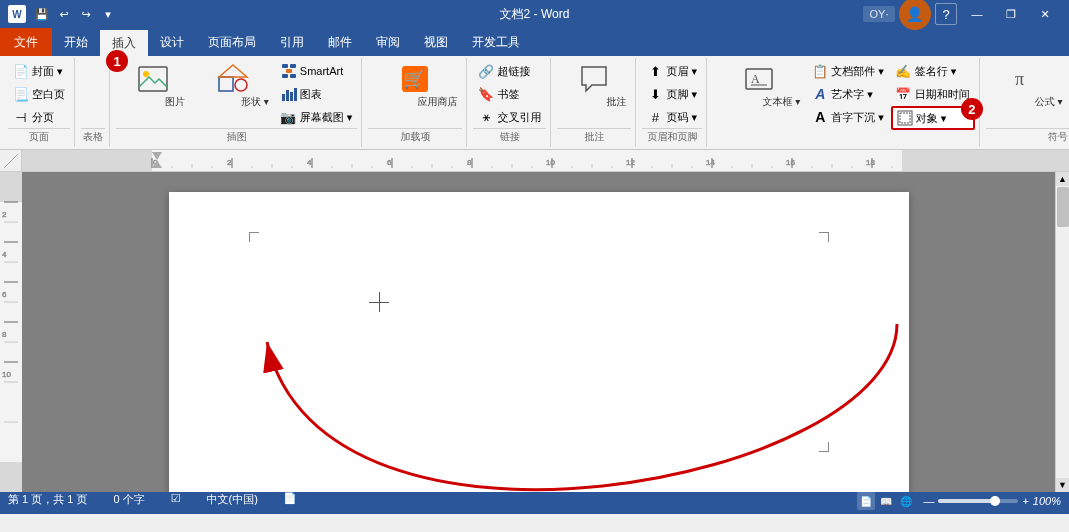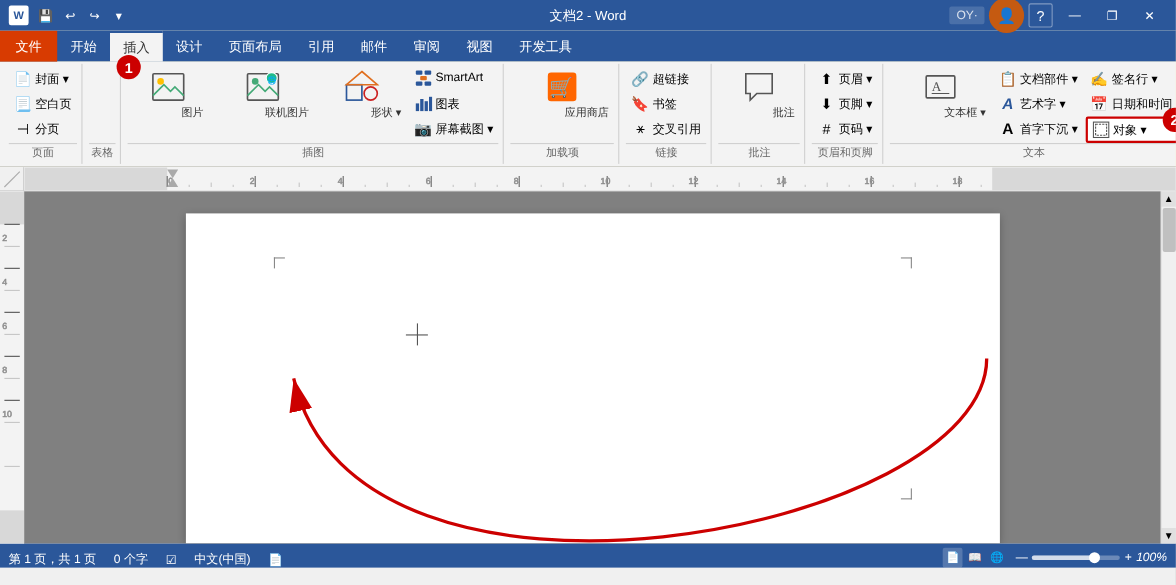--- a/index.html
+++ b/index.html
@@ -21,21 +21,21 @@
     .word-icon { width: 18px; height: 18px; background: #fff; color: #2b579a; font-size: 10px; font-weight: bold; display: flex; align-items: center; justify-content: center; border-radius: 2px; }
     .quick-access { display: flex; align-items: center; gap: 2px; }
     .qa-btn { width: 20px; height: 20px; display: flex; align-items: center; justify-content: center; color: white; cursor: pointer; font-size: 11px; }
     .help-btn { width: 22px; height: 22px; display: flex; align-items: center; justify-content: center; color: white; cursor: pointer; font-size: 13px; border: 1px solid rgba(255,255,255,0.4); border-radius: 2px; }
     .user-avatar { width: 32px; height: 32px; background: #c55a11; border-radius: 50%; overflow: hidden; display: flex; align-items: center; justify-content: center; }
     .window-ctrl { display: flex; gap: 2px; }
     .win-btn { width: 32px; height: 28px; display: flex; align-items: center; justify-content: center; cursor: pointer; color: white; font-size: 11px; }
     .title-search { display: flex; align-items: center; gap: 4px; background: rgba(255,255,255,0.15); padding: 2px 6px; border-radius: 2px; color: rgba(255,255,255,0.8); font-size: 11px; cursor: pointer; }
 
     
-    #ribbon { background: #fef9c3; border-bottom: 1px solid #c8c8c8; }
+    #ribbon { background: #22c55e; border-bottom: 1px solid #c8c8c8; }
     #ribbon-tabs { display: flex; background: #2b579a; height: 28px; }
     .ribbon-tab { padding: 0 12px; height: 28px; display: flex; align-items: center; color: white; cursor: pointer; font-size: 12px; }
     .ribbon-tab.file-tab { background: #d83b01; color: white; padding: 0 14px; }
 
     #ribbon-content { display: flex; align-items: stretch; padding: 2px 4px; background: #f3f3f3; min-height: 90px; gap: 2px; }
     .ribbon-group { display: flex; flex-direction: column; align-items: center; border-right: 1px solid #d0d0d0; padding: 2px 4px; min-width: fit-content; }
     .ribbon-group-content { display: flex; align-items: flex-start; flex: 1; gap: 2px; }
     .ribbon-group-label { font-size: 10px; color: #666; margin-top: auto; padding: 1px 2px; border-top: 1px solid #d0d0d0; width: 100%; text-align: center; }
 
     .ribbon-btn { display: flex; flex-direction: column; align-items: center; justify-content: flex-start; padding: 2px 4px; cursor: pointer; border: 1px solid transparent; border-radius: 2px; min-width: 36px; }
@@ -57,21 +57,21 @@
     #ruler-corner { width: 22px; height: 22px; background: #f0f0f0; border-right: 1px solid #ccc; border-bottom: 1px solid #ccc; flex-shrink: 0; }
     #ruler-h { flex: 1; background: #f3f3f3; position: relative; overflow: hidden; }
 
     
     #main-area { display: flex; height: calc(532px - 28px - 28px - 90px - 22px - 22px); }
     #ruler-v { width: 22px; background: #f3f3f3; border-right: 1px solid #ccc; flex-shrink: 0; position: relative; }
     #canvas-area { flex: 1; background: #808080; overflow: hidden; position: relative; display: flex; justify-content: center; padding: 20px; }
     #page { width: 740px; min-height: 300px; background: white; box-shadow: 0 2px 8px rgba(0,0,0,0.3); position: relative; }
 
     
-    #status-bar { height: 22px; background: #2b579a; display: flex; align-items: flex-end; padding: 0 8px; color: white; font-size: 11px; gap: 16px; }
+    #status-bar { height: 22px; background: #2b579a; display: flex; align-items: flex-start; padding: 0 8px; color: white; font-size: 11px; gap: 26px; }
     #status-bar .status-right { margin-left: auto; display: flex; align-items: center; gap: 8px; }
 
     
     .anno-circle {
       position: absolute;
       width: 22px;
       height: 22px;
       background: #cc0000;
       color: white;
       border-radius: 50%;
@@ -204,32 +204,20 @@
               <rect x="2" y="4" width="28" height="24" rx="1" fill="none" stroke="#555" stroke-width="1.5"></rect>
               <circle cx="9" cy="11" r="3" fill="#ffc000"></circle>
               <path d="M2 24 l10-10 6 6 4-4 8 8" fill="none" stroke="#4a7" stroke-width="1.5"></path>
             </svg>
           </div>
           <div class="btn-label">图片</div>
         </div>
         <div class="ribbon-btn">
           <div class="btn-icon">
             <svg width="32" height="32" viewBox="0 0 32 32">
-              <rect x="2" y="4" width="28" height="24" rx="1" fill="none" stroke="#555" stroke-width="1.5"></rect>
-              <circle cx="9" cy="11" r="3" fill="#4a7"></circle>
-              <path d="M2 24 l10-10 6 6 4-4 8 8" fill="none" stroke="#4a7" stroke-width="1.5"></path>
-              <circle cx="24" cy="8" r="5" fill="#2b8" stroke="white" stroke-width="1"></circle>
-              <text x="24" y="12" text-anchor="middle" font-size="7" fill="white">🌐</text>
-            </svg>
-          </div>
-          <div class="btn-label">联机图片</div>
-        </div>
-        <div class="ribbon-btn">
-          <div class="btn-icon">
-            <svg width="32" height="32" viewBox="0 0 32 32">
               <rect x="2" y="14" width="14" height="14" fill="none" stroke="#2b579a" stroke-width="1.5"></rect>
               <polygon points="16,2 30,14 2,14" fill="none" stroke="#e07020" stroke-width="1.5"></polygon>
               <circle cx="24" cy="22" r="6" fill="none" stroke="#cc2222" stroke-width="1.5"></circle>
             </svg>
           </div>
           <div class="btn-label">形状 ▾</div>
         </div>
         <div class="ribbon-btn-col">
           <div class="ribbon-btn-small">
             <span class="small-icon">
@@ -374,21 +362,20 @@
                 <rect x="1" y="1" width="14" height="14" fill="none" stroke="#555" stroke-width="1"></rect>
                 <rect x="3" y="3" width="10" height="10" fill="none" stroke="#555" stroke-width="1" stroke-dasharray="2,1"></rect>
               </svg>
             </span>
             <span>对象 ▾</span>
 
             <div class="anno-circle" style="top:-10px; right:-10px;">2</div>
           </div>
         </div>
       </div>
-      <div class="ribbon-group-label">文本</div>
     </div>
 
     <div class="ribbon-group" style="border-right:none;">
       <div class="ribbon-group-content">
         <div class="ribbon-btn">
           <div class="btn-icon">
             <svg width="32" height="32" viewBox="0 0 32 32">
               <text x="4" y="22" font-size="18" fill="#555" font-family="serif">π</text>
             </svg>
           </div>

